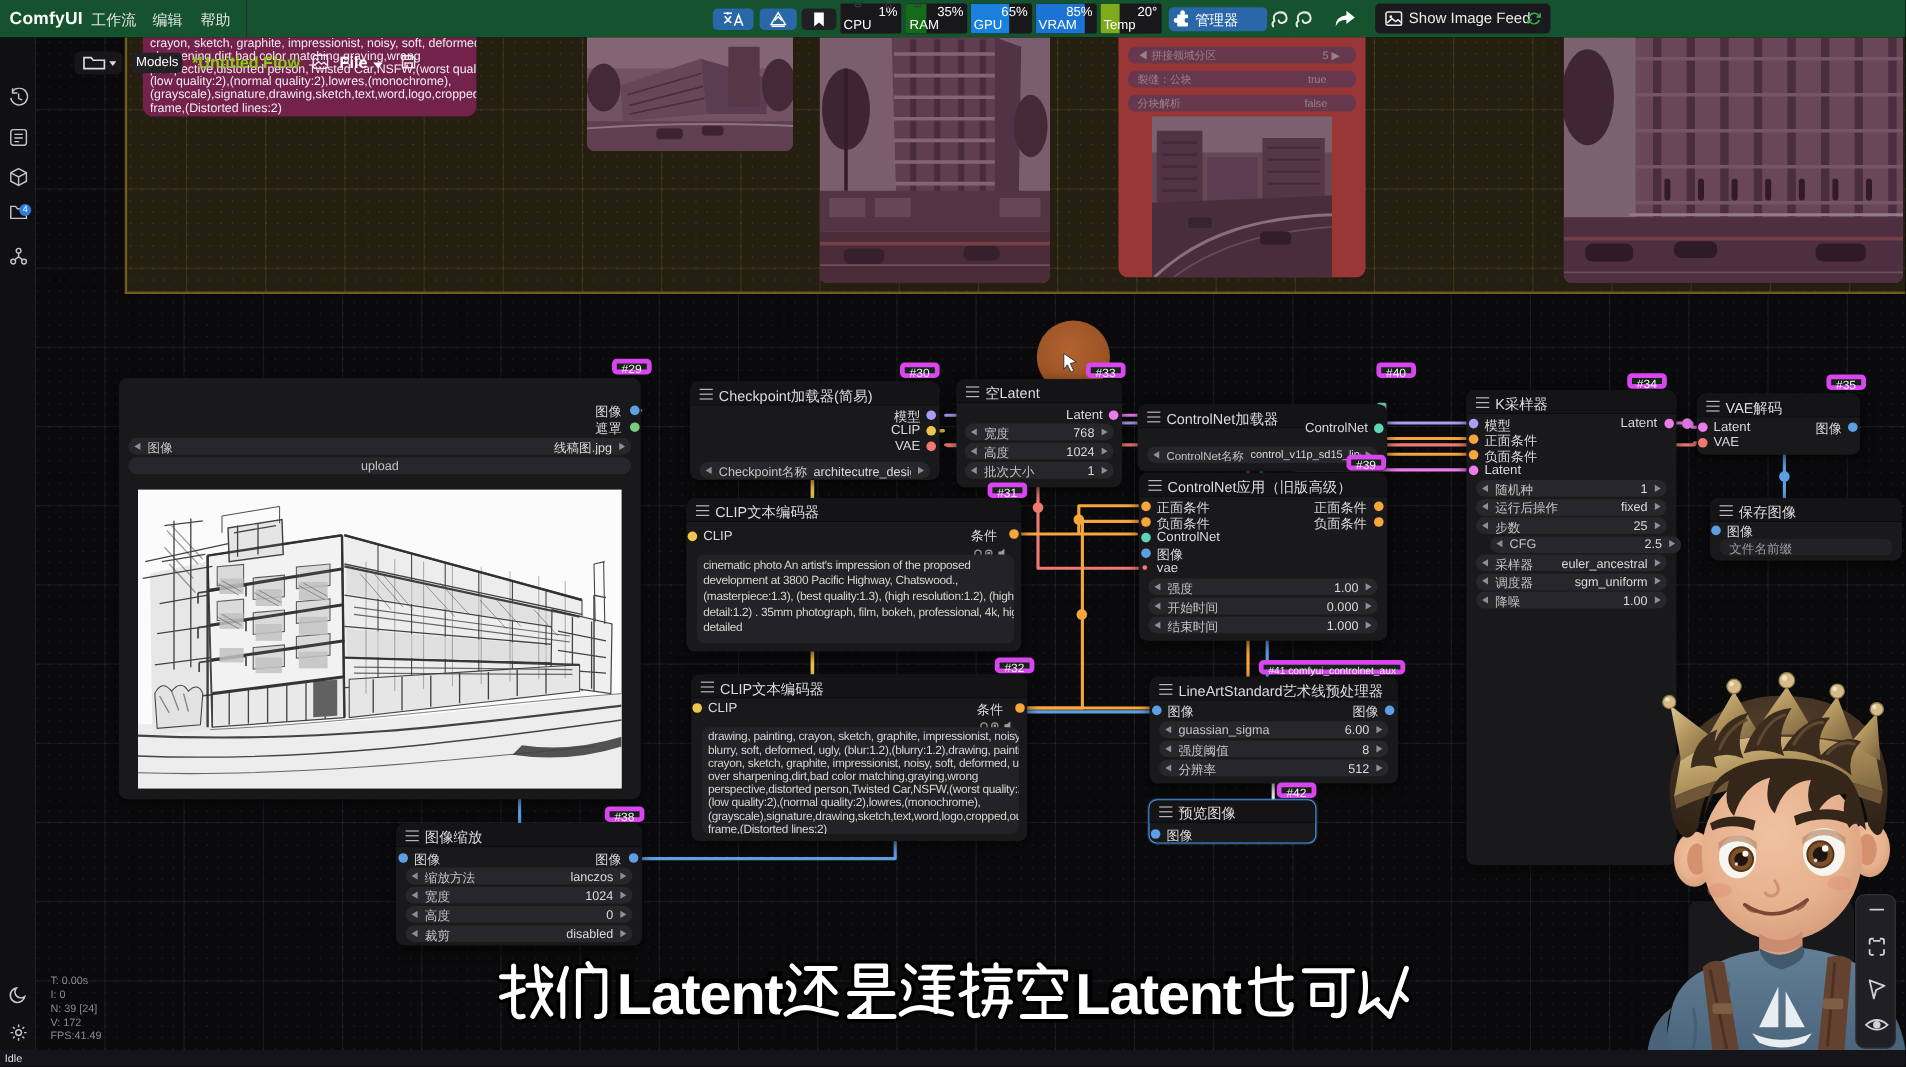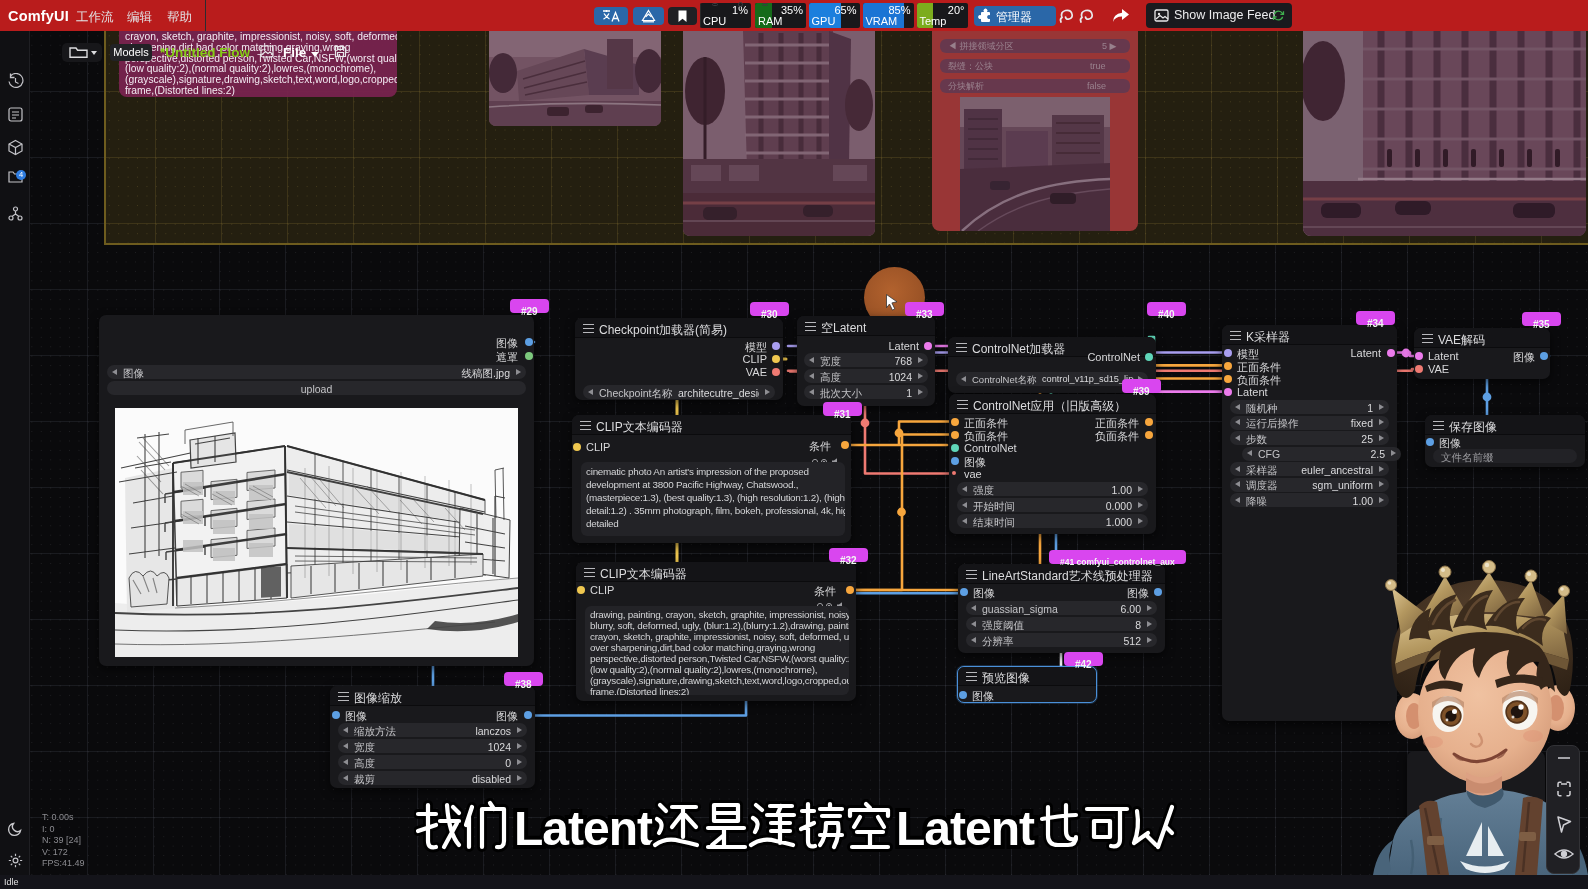--- a/index.html
+++ b/index.html
@@ -2,21 +2,21 @@
 <html><head>
 <meta charset="utf-8">
 <style>
   * { margin:0; padding:0; box-sizing:border-box; }
   html,body { width:1588px; height:889px; overflow:hidden; background:#0a0a0c;
     font-family:"Liberation Sans", sans-serif; }
   .abs { position:absolute; }
   #stage { position:relative; width:1588px; height:889px; }
 
   
-  #topbar { position:absolute; left:0; top:0; width:1588px; height:31px; background:#b91c1c; z-index:40; }
+  #topbar { position:absolute; left:0; top:0; width:1588px; height:31px; background:#14532d; z-index:40; }
   #topbar .logo { position:absolute; left:8px; top:8px; font-size:14.5px; font-weight:bold; color:#fff; letter-spacing:.2px;}
   .menuitem { position:absolute; top:9px; font-size:12.5px; color:#e2e2e4; }
   .tdiv { position:absolute; left:205px; top:0; width:1px; height:31px; background:#2c2c30; }
   .bluebtn { position:absolute; top:6.5px; height:18px; background:#2a67a8; border-radius:4px; }
   .darkbtn { position:absolute; top:6.5px; height:18px; background:#202024; border-radius:4px; }
   .meter { position:absolute; top:2.5px; height:25px; background:#18181b; border-radius:2px; overflow:hidden;}
   .meter .fill { position:absolute; left:0; top:0; bottom:0; }
   .meter .lab { position:absolute; left:3px; bottom:1px; font-size:11px; color:#fff; }
   .meter .val { position:absolute; right:3px; top:1px; font-size:11px; color:#fff; }
 
@@ -58,22 +58,22 @@
   .dot { position:absolute; width:8px; height:8px; border-radius:50%; }
   .slotL { position:absolute; font-size:11px; color:#d8d8da; white-space:nowrap; }
   .slotR { position:absolute; font-size:11px; color:#d8d8da; white-space:nowrap; text-align:right; }
   .pill { position:absolute; background:#27272b; border-radius:7px; height:14px; font-size:10.5px; color:#c4c4c7; overflow:hidden; }
   .pill .wl { position:absolute; left:16px; top:1.5px; white-space:nowrap;}
   .pill .wv { position:absolute; right:16px; top:1.5px; color:#dadadc; white-space:nowrap;}
   .pill .aL { position:absolute; left:5px; top:3.5px; width:0; height:0;
     border-top:3.5px solid transparent; border-bottom:3.5px solid transparent; border-right:5px solid #8e8e93;}
   .pill .aR { position:absolute; right:5px; top:3.5px; width:0; height:0;
     border-top:3.5px solid transparent; border-bottom:3.5px solid transparent; border-left:5px solid #8e8e93;}
-  .badge { position:absolute; background:#132415; border:7px solid #d946ef; border-radius:4px;
-    color:#f2f7f2; font-size:10px; font-weight:bold; padding:0 4px; height:13px; line-height:12px; z-index:12; white-space:nowrap; }
+  .badge { position:absolute; background:#132415; border:4px solid #d946ef; border-radius:4px;
+    color:#f2f7f2; font-size:10px; font-weight:normal; padding:0 4px; height:13px; line-height:12px; z-index:12; white-space:nowrap; }
   .ptext { position:absolute; background:#232327; border-radius:6px; color:#d4d5d7; overflow:hidden; }
 
   
   #wires { position:absolute; left:0; top:0; z-index:5; }
 </style>
 </head>
 <body>
 <div id="stage">
 
   <div id="canvas">

